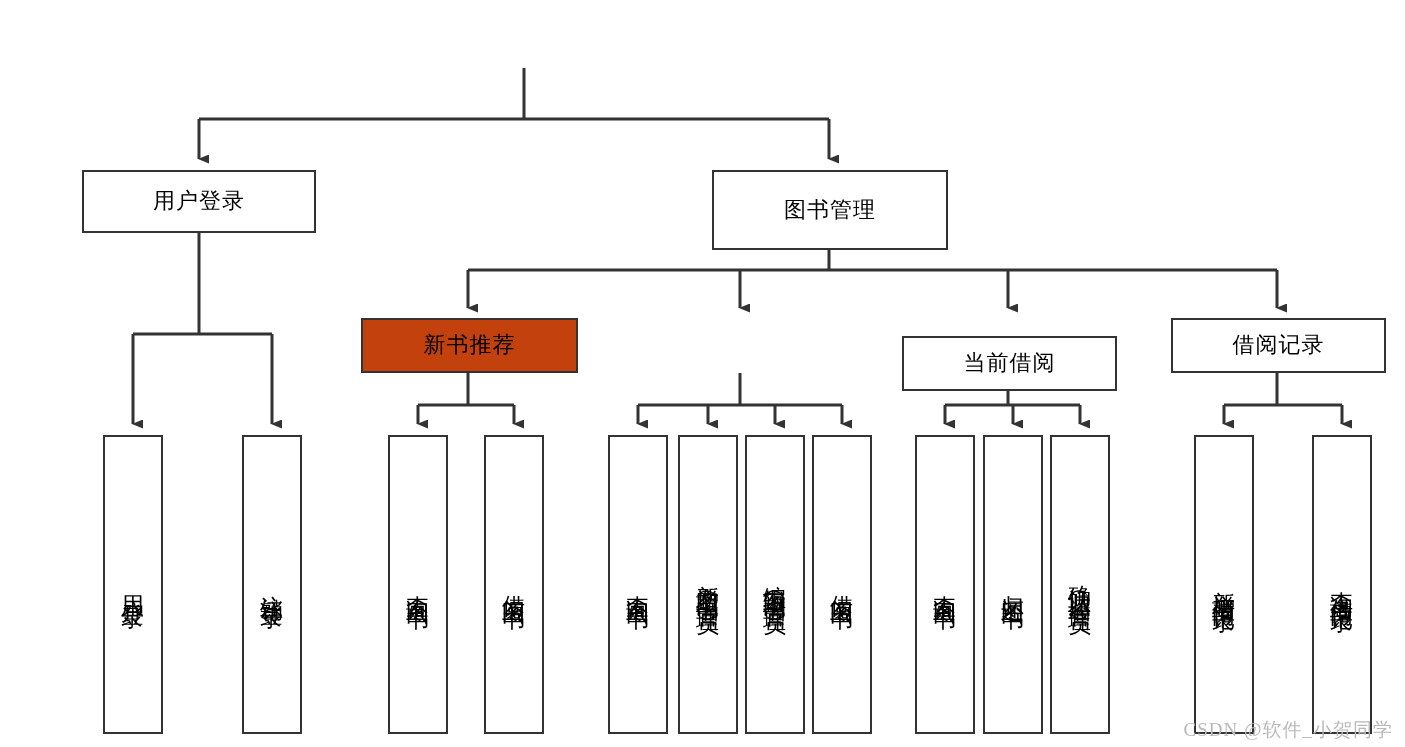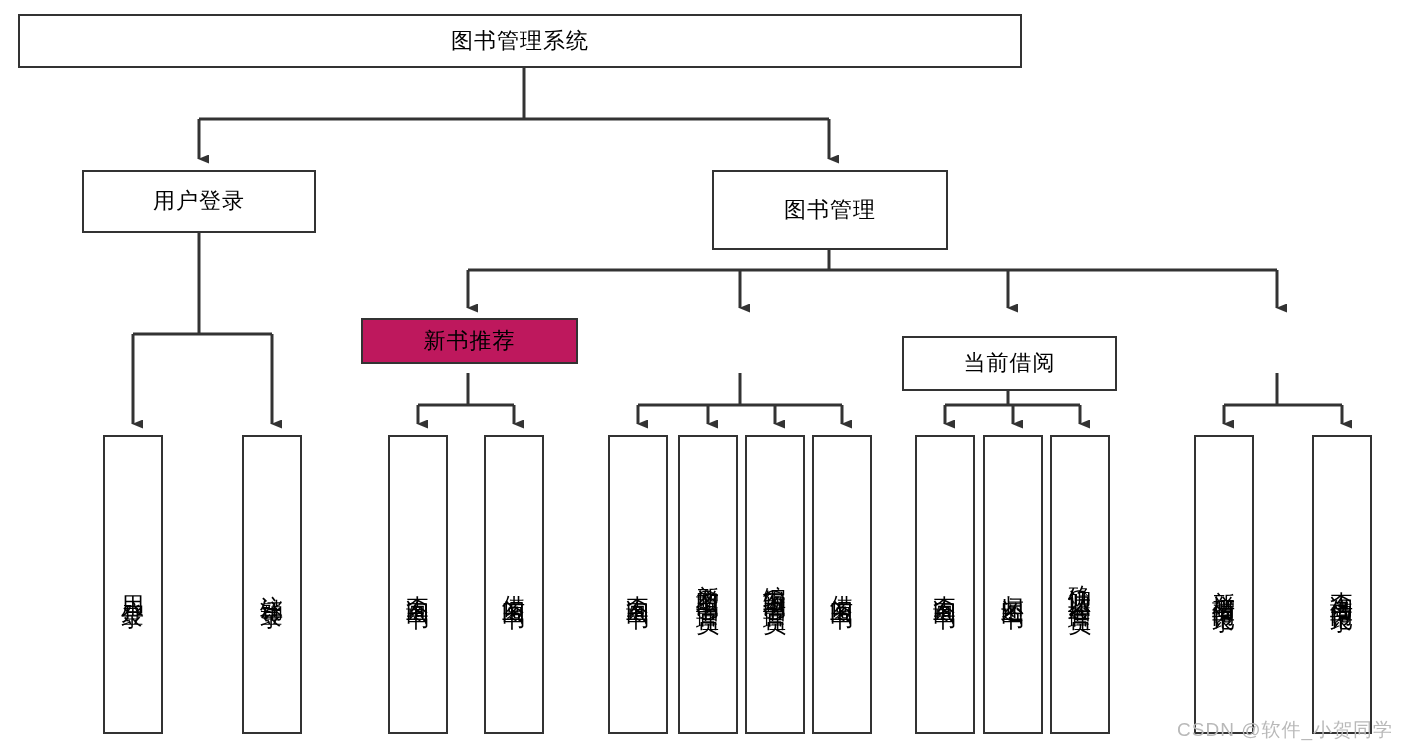--- a/index.html
+++ b/index.html
@@ -60,21 +60,21 @@
     white-space: nowrap;
   }
   #watermark {
     position: absolute;
     right: 12px;
     bottom: 4px;
     font-size: 19px;
     color: #b9b9b9;
     letter-spacing: 1px;
     white-space: nowrap;
-    font-family: Liberation Sans, sans-serif;
+    font-family: Liberation Serif, serif;
   }
 </style>
 </head>
 <body>
 
 <div id="diagram-root">
 
   <svg id="edge-layer" viewBox="0 0 1405 747" width="1405" height="747" xmlns="http://www.w3.org/2000/svg">
     <defs>
       <marker id="arrowhead" markerWidth="9" markerHeight="11" refX="4.5" refY="10" orient="auto" markerUnits="userSpaceOnUse">
@@ -130,27 +130,27 @@
     </g>
 
     <g fill="none" stroke="#333333" stroke-width="3">
       <path d="M1277,373 L1277,405"></path>
       <path d="M1224,405 L1342,405"></path>
       <path d="M1224,405 L1224,424" marker-end="url(#arrowhead)"></path>
       <path d="M1342,405 L1342,424" marker-end="url(#arrowhead)"></path>
     </g>
   </svg>
 
-  <div class="node horiz root" style="left: 18px; top: 14px; width: 1004px; height: 54px; border-color: rgb(51, 51, 51); background: rgb(255, 255, 255); color: rgb(0, 0, 0);">图书管理系统</div>
 
   <div class="node horiz" style="left: 82px; top: 170px; width: 234px; height: 63px; border-color: rgb(51, 51, 51); background: rgb(255, 255, 255); color: rgb(0, 0, 0);">用户登录</div>
   <div class="node horiz" style="left: 712px; top: 170px; width: 236px; height: 80px; border-color: rgb(51, 51, 51); background: rgb(255, 255, 255); color: rgb(0, 0, 0);">图书管理</div>
 
-  <div class="node horiz" style="left: 361px; top: 318px; width: 217px; height: 46px; border-color: rgb(51, 51, 51); background: #be185d; color: rgb(0, 0, 0);">新书推荐</div>
+  <div class="node horiz" style="left: 361px; top: 318px; width: 217px; height: 55px; border-color: rgb(51, 51, 51); background: #c2410c; color: rgb(0, 0, 0);">新书推荐</div>
   <div class="node horiz" style="left: 902px; top: 318px; width: 215px; height: 55px; border-color: rgb(51, 51, 51); background: rgb(255, 255, 255); color: rgb(0, 0, 0); margin-top: 18px;">当前借阅</div>
+  <div class="node horiz" style="left: 1171px; top: 318px; width: 215px; height: 55px; border-color: rgb(51, 51, 51); background: rgb(255, 255, 255); color: rgb(0, 0, 0);">借阅记录</div>
 
   <div class="node vert" style="left: 103px; top: 435px; width: 60px; height: 299px; border-color: rgb(51, 51, 51); background: rgb(255, 255, 255); color: rgb(0, 0, 0);">
     <span class="vlabel">用户登录</span>
   </div>
   <div class="node vert" style="left: 242px; top: 435px; width: 60px; height: 299px; border-color: rgb(51, 51, 51); background: rgb(255, 255, 255); color: rgb(0, 0, 0);">
     <span class="vlabel">注销登录</span>
   </div>
   <div class="node vert" style="left: 388px; top: 435px; width: 60px; height: 299px; border-color: rgb(51, 51, 51); background: rgb(255, 255, 255); color: rgb(0, 0, 0);">
     <span class="vlabel">查询图书</span>
   </div>

